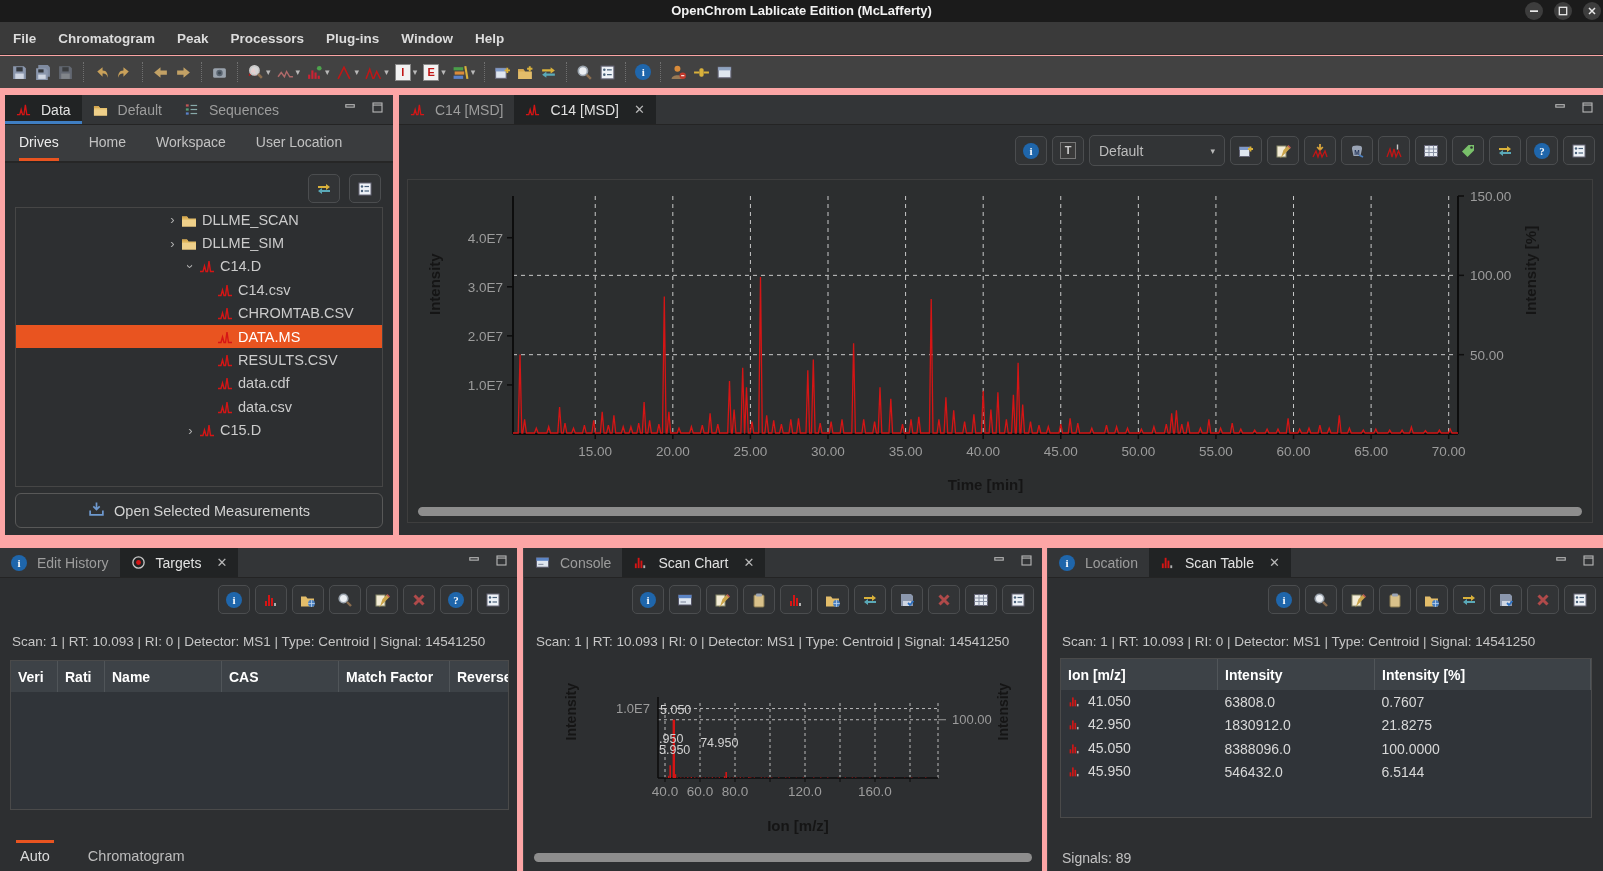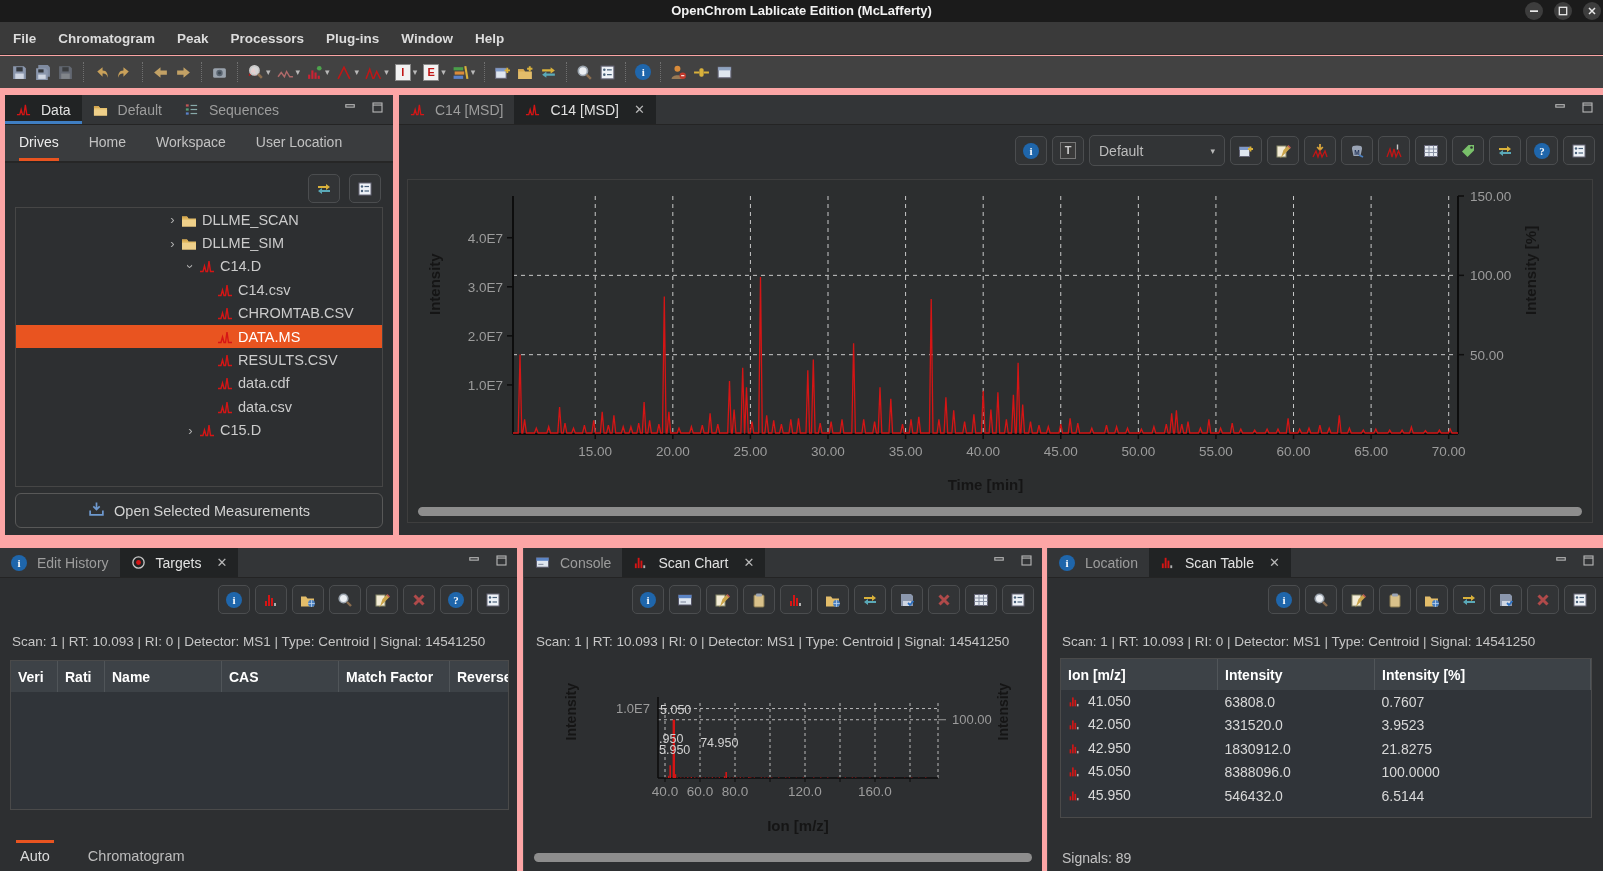--- a/index.html
+++ b/index.html
@@ -1058,30 +1058,20 @@
                   </svg></span>41.050</td>
               <td>63808.0</td>
               <td>0.7607</td>
             </tr>
             <tr>
               <td><span class="rowicon"><svg viewBox="0 0 16 16">
                     <rect x="2" y="9" width="2" height="5" fill="#d51515"></rect>
                     <rect x="5" y="3" width="2" height="11" fill="#d51515"></rect>
                     <rect x="8" y="6" width="2" height="8" fill="#d51515"></rect>
                     <rect x="11" y="11" width="2" height="3" fill="#b0b0b0"></rect>
-                  </svg></span>42.050</td>
-              <td>331520.0</td>
-              <td>3.9523</td>
-            </tr>
-            <tr>
-              <td><span class="rowicon"><svg viewBox="0 0 16 16">
-                    <rect x="2" y="9" width="2" height="5" fill="#d51515"></rect>
-                    <rect x="5" y="3" width="2" height="11" fill="#d51515"></rect>
-                    <rect x="8" y="6" width="2" height="8" fill="#d51515"></rect>
-                    <rect x="11" y="11" width="2" height="3" fill="#b0b0b0"></rect>
                   </svg></span>42.950</td>
               <td>1830912.0</td>
               <td>21.8275</td>
             </tr>
             <tr>
               <td><span class="rowicon"><svg viewBox="0 0 16 16">
                     <rect x="2" y="9" width="2" height="5" fill="#d51515"></rect>
                     <rect x="5" y="3" width="2" height="11" fill="#d51515"></rect>
                     <rect x="8" y="6" width="2" height="8" fill="#d51515"></rect>
                     <rect x="11" y="11" width="2" height="3" fill="#b0b0b0"></rect>

